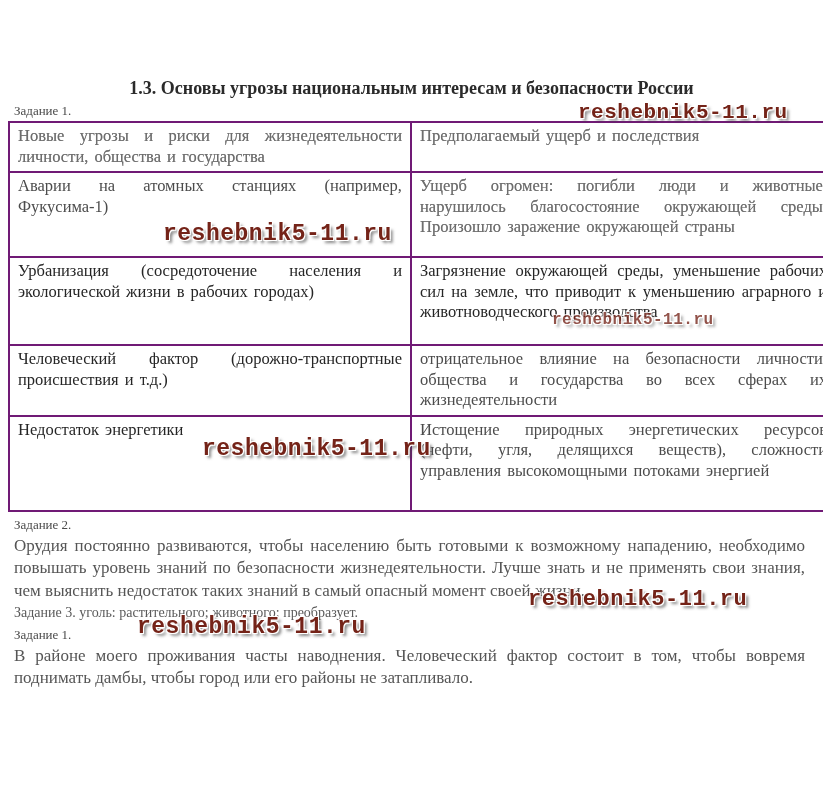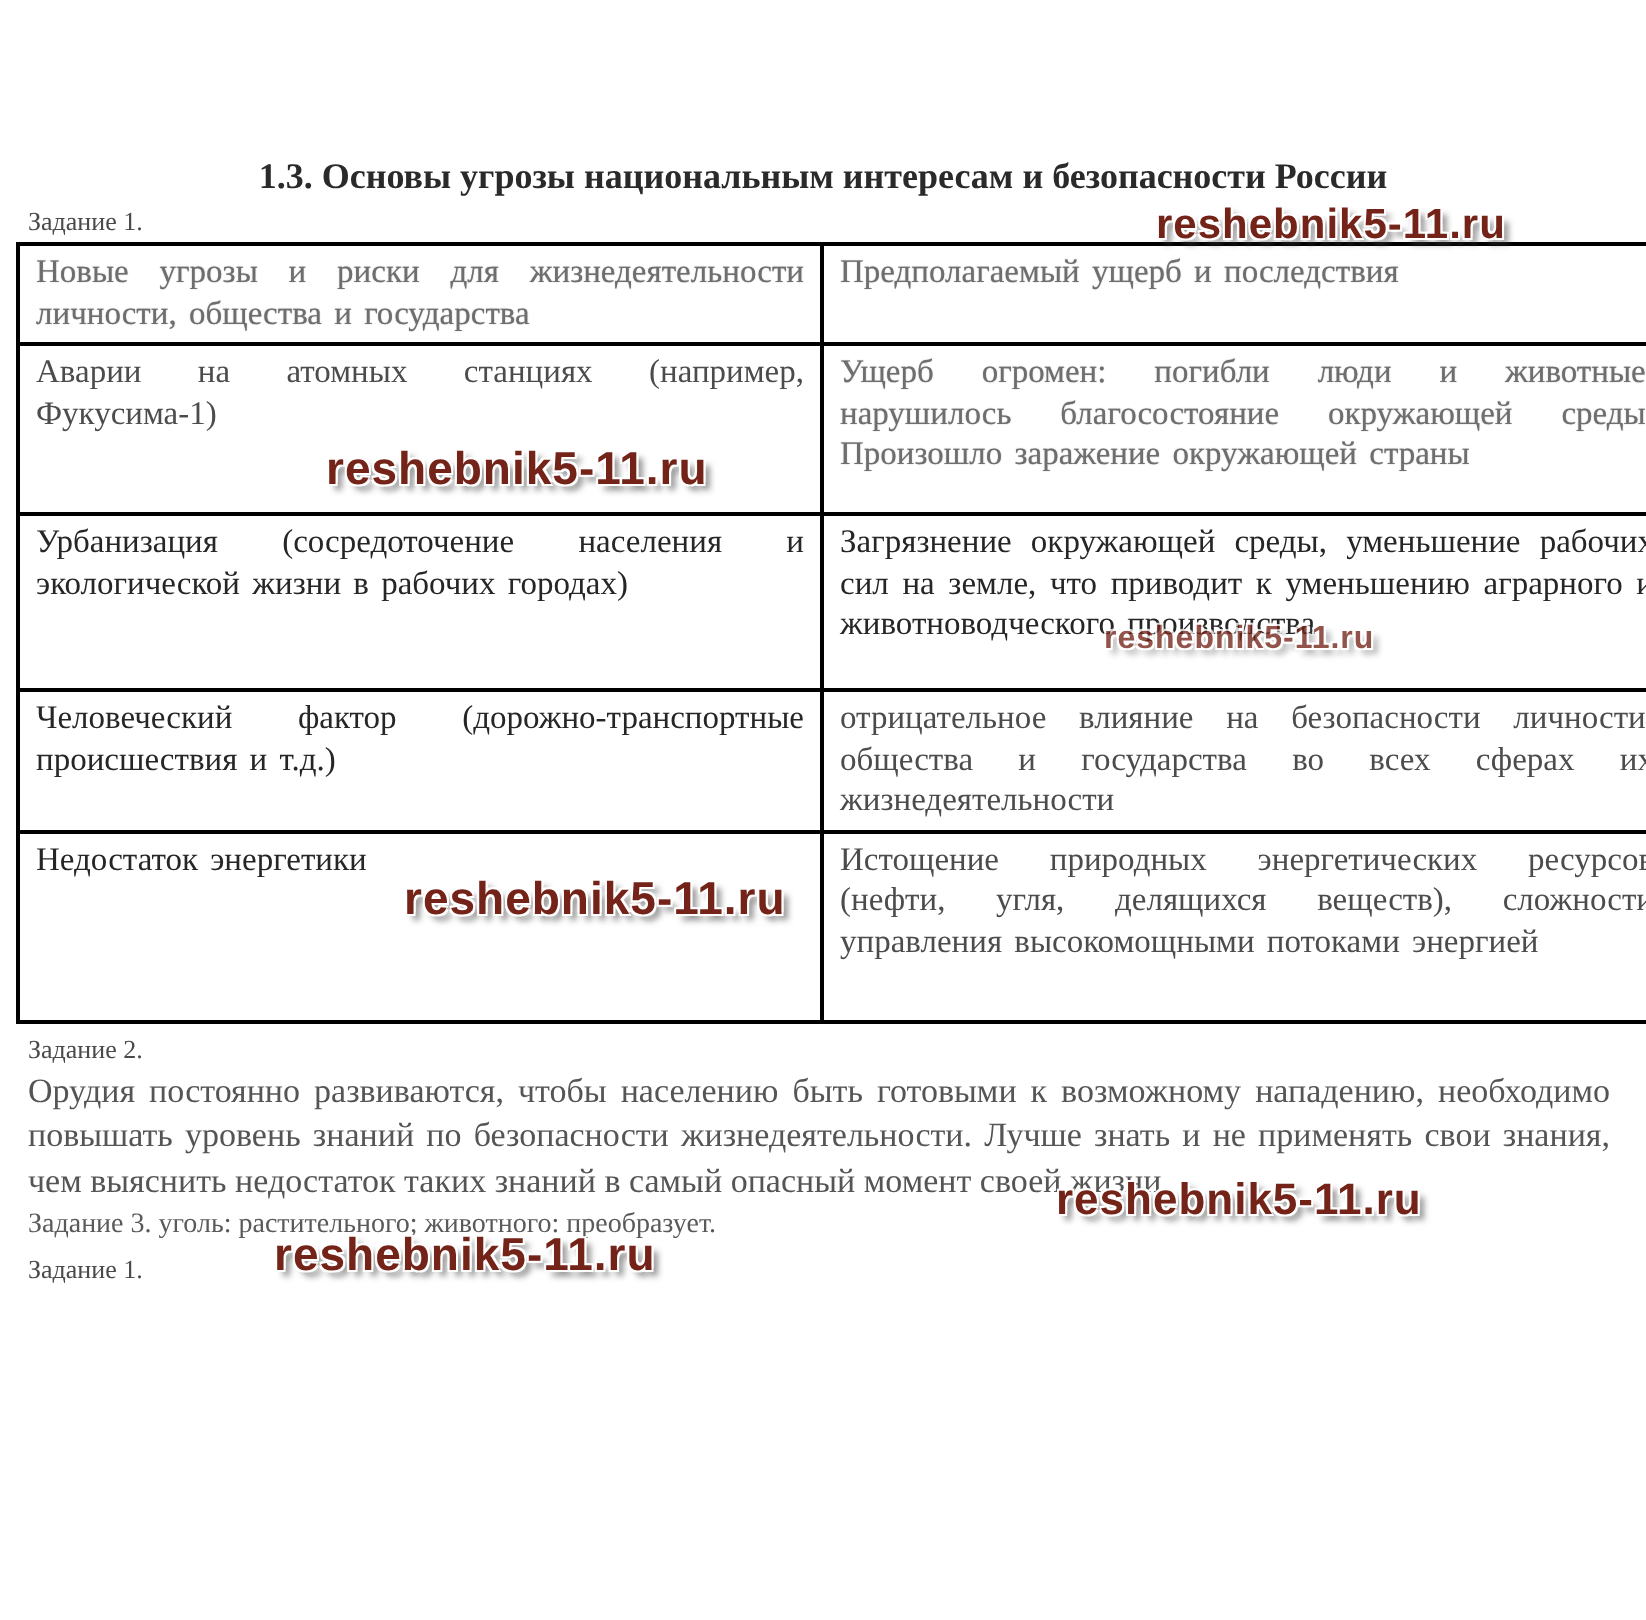--- a/index.html
+++ b/index.html
@@ -30,21 +30,21 @@
     margin: 2px 0 2px 14px;
     color: #4a4a4a;
   }
   table.threats {
     border-collapse: collapse;
     margin-left: 8px;
     width: 807px;
     table-layout: fixed;
   }
   table.threats td {
-    border: 2px solid #000000;
+    border: 2px solid #701a75;
     vertical-align: top;
     padding: 3px 8px 4px 8px;
     font-size: 16.5px;
     line-height: 20.5px;
     text-align: justify;
     word-spacing: 2px;
   }
   td.col-left  { width: 384px; }
   td.col-right { width: 407px; }
   tr.r-header td { min-height: 38px; height: 40px; }
@@ -64,21 +64,21 @@
   }
   .para-line {
     font-size: 14px;
     line-height: 22.5px;
     margin: 0 18px 0 14px;
     color: #5a5a5a;
   }
   .task2-label { margin-top: 5px; }
   .wm {
     position: absolute;
-    font-family: Liberation Sans, sans-serif;
+    font-family: Liberation Mono, monospace;
     font-weight: bold;
     color: #742318;
     letter-spacing: 0.5px;
     white-space: nowrap;
     text-shadow:
       1px 1px 0 #ffffff,
       -1px -1px 0 #ffffff,
       1px -1px 0 #ffffff,
       -1px 1px 0 #ffffff,
       3px 3px 3px rgba(70, 70, 70, 0.65);
@@ -123,20 +123,21 @@
     </tr>
   </tbody>
     </table>
 
   <div class="task-label task2-label">Задание 2.</div>
   <div class="para">Орудия постоянно развиваются, чтобы населению быть готовыми к возможному нападению, необходимо повышать уровень знаний по безопасности жизнедеятельности. Лучше знать и не применять свои знания, чем выяснить недостаток таких знаний в самый опасный момент своей жизни.</div>
 
   <div class="para-line">Задание 3. уголь: растительного; животного: преобразует.</div>
 
   <div class="task-label">Задание 1.</div>
+  <div class="para">В районе моего проживания часты наводнения. Человеческий фактор состоит в том, чтобы вовремя поднимать дамбы, чтобы город или его районы не затапливало.</div>
 
   <div class="wm wm1">reshebnik5-11.ru</div>
   <div class="wm wm2">reshebnik5-11.ru</div>
   <div class="wm wm3">reshebnik5-11.ru</div>
   <div class="wm wm4">reshebnik5-11.ru</div>
   <div class="wm wm5">reshebnik5-11.ru</div>
   <div class="wm wm6">reshebnik5-11.ru</div>
 
 </div>
 

